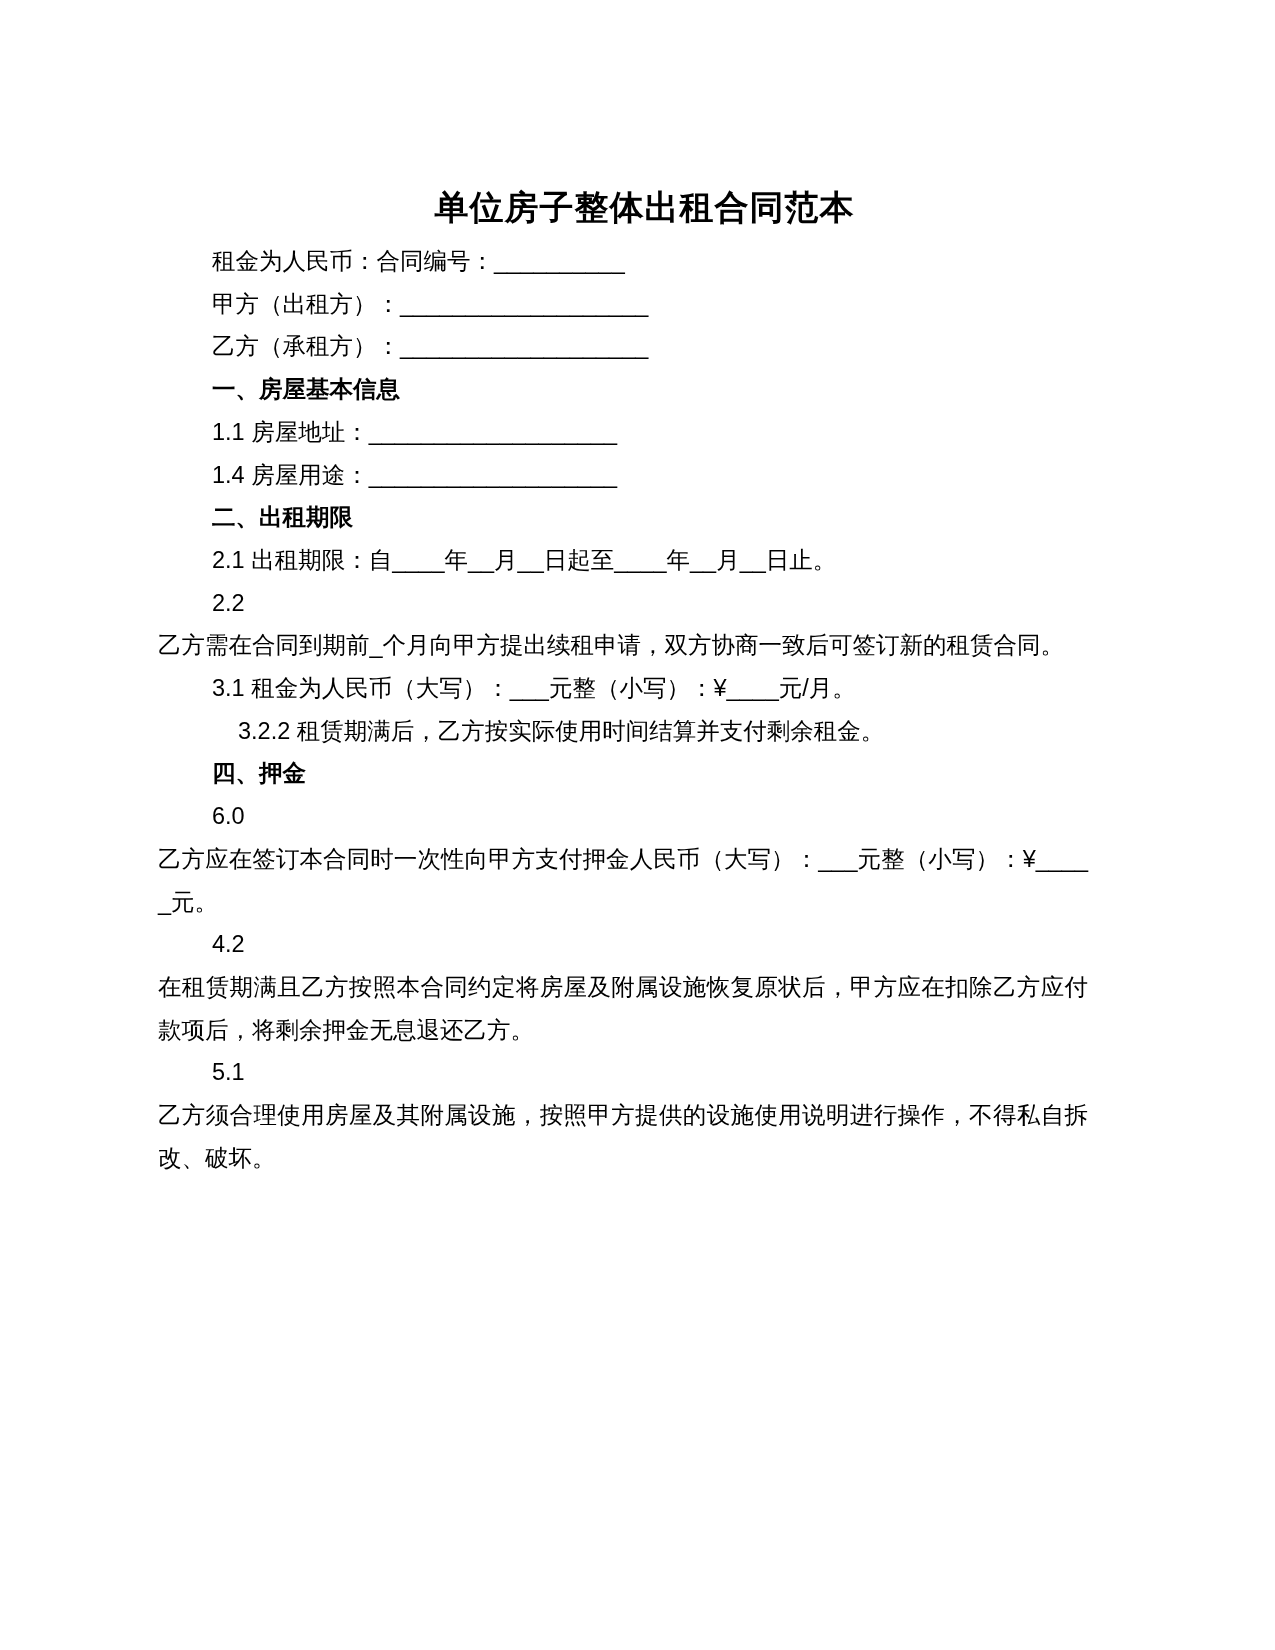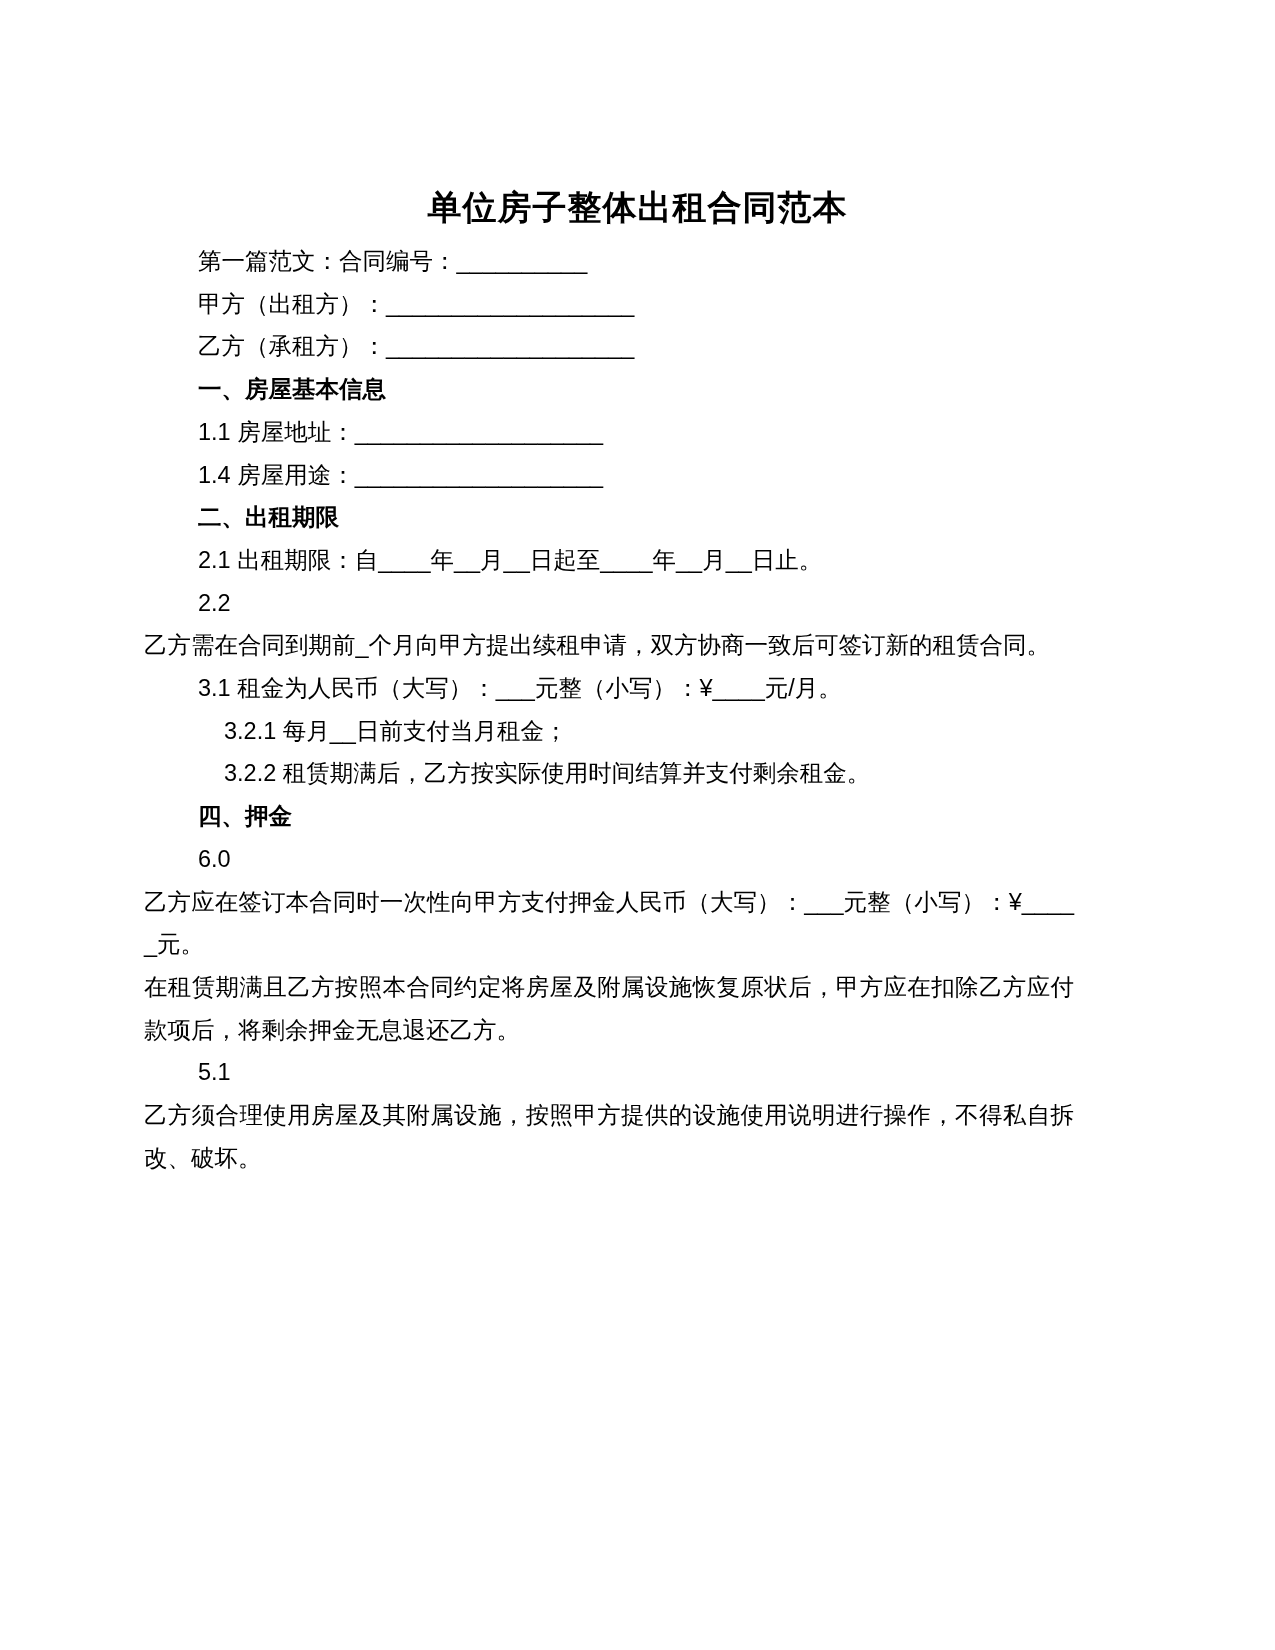--- a/index.html
+++ b/index.html
@@ -5,21 +5,21 @@
   html, body { margin:0; padding:0; background:#ffffff; }
   .page {
     position:relative;
     width:1275px;
     height:1650px;
     background:#ffffff;
     overflow:hidden;
     font-family:"Liberation Sans","DejaVu Sans",sans-serif;
     color:#000000;
   }
-  .doc { padding-top:186px; }
+  .doc { padding-top:186px;padding-left:14px; }
   .doc-title {
     margin:0 0 12px 0;
     font-size:34px;
     line-height:42px;
     font-weight:bold;
     text-align:center;
     letter-spacing:1px;
   }
   .content {
     margin-left:144px;
@@ -33,34 +33,34 @@
   .heading { text-indent:54px; font-weight:bold; }
   .paragraph { text-align:justify; text-justify:inter-ideograph; word-break:break-all; }
 </style>
 </head>
 <body>
 
 <div class="page">
   <div class="doc">
     <h1 class="doc-title">单位房子整体出租合同范本</h1>
     <div class="content">
-      <p class="line">第一篇范文：合同编号：__________</p>
+      <p class="line">租金为人民币：合同编号：__________</p>
       <p class="line">甲方（出租方）：___________________</p>
       <p class="line">乙方（承租方）：___________________</p>
       <p class="heading">一、房屋基本信息</p>
       <p class="line">1.1 房屋地址：___________________</p>
       <p class="line">1.4 房屋用途：___________________</p>
       <p class="heading">二、出租期限</p>
       <p class="line">2.1 出租期限：自____年__月__日起至____年__月__日止。</p>
       <p class="line">2.2</p>
       <p class="paragraph">乙方需在合同到期前_个月向甲方提出续租申请，双方协商一致后可签订新的租赁合同。</p>
       <p class="line">3.1 租金为人民币（大写）：___元整（小写）：¥____元/月。</p>
-      <p class="subline">3.2.1 每月__日前支付当月租金；</p>
       <p class="subline">3.2.2 租赁期满后，乙方按实际使用时间结算并支付剩余租金。</p>
       <p class="heading">四、押金</p>
       <p class="line">6.0</p>
       <p class="paragraph">乙方应在签订本合同时一次性向甲方支付押金人民币（大写）：___元整（小写）：¥_____元。</p>
+      <p class="line">4.2</p>
       <p class="paragraph">在租赁期满且乙方按照本合同约定将房屋及附属设施恢复原状后，甲方应在扣除乙方应付款项后，将剩余押金无息退还乙方。</p>
       <p class="line">5.1</p>
       <p class="paragraph">乙方须合理使用房屋及其附属设施，按照甲方提供的设施使用说明进行操作，不得私自拆改、破坏。</p>
     </div>
   </div>
 </div>
 
 </body></html>

